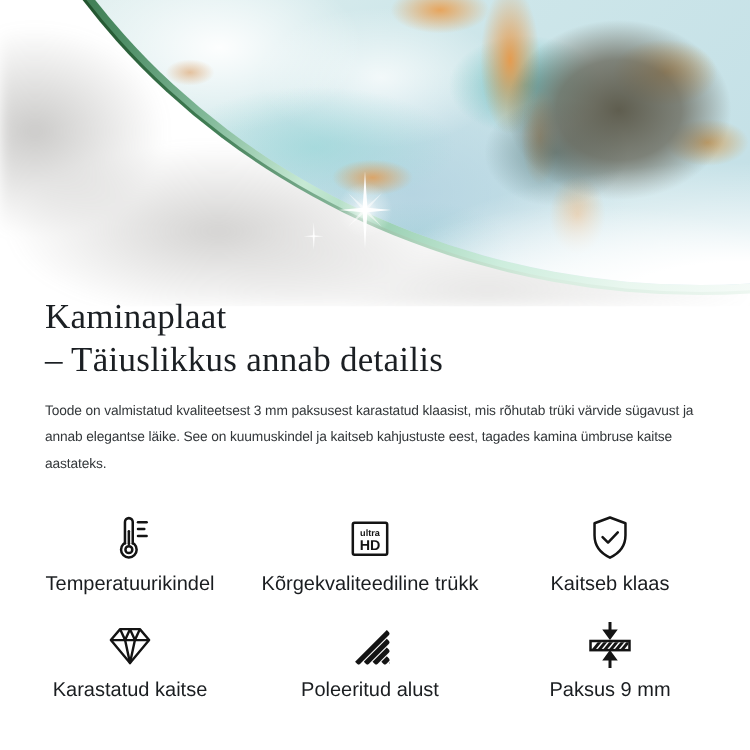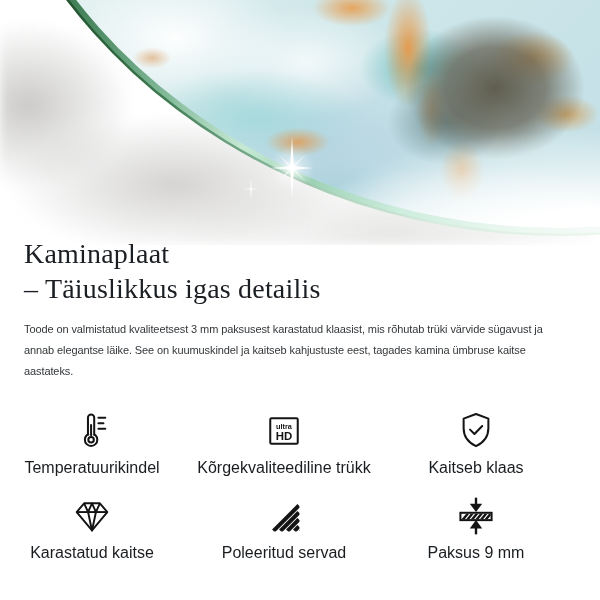--- a/index.html
+++ b/index.html
@@ -52,21 +52,21 @@
       radial-gradient(ellipse 70px 45px at 195px 175px, rgba(130,205,200,.5), rgba(130,205,200,0) 75%),
       radial-gradient(ellipse 160px 95px at 175px 38px, rgba(255,255,255,.95), rgba(255,255,255,0) 72%),
       radial-gradient(ellipse 130px 75px at 305px 62px, rgba(255,255,255,.75), rgba(255,255,255,0) 75%),
       radial-gradient(ellipse 220px 130px at 330px 155px, rgba(177,209,224,.8), rgba(177,209,224,0) 78%),
       linear-gradient(135deg,#e8f3f2 0%,#cfe7ea 40%,#c2dfe6 100%);
   }
   .sparkle{position:absolute;pointer-events:none;}
   .sparkle.main{left:258px;top:134px;}
   .sparkle.small{left:240px;top:178px;}
   
-  .content{position:relative;margin-top:-9px;padding:0 24px;}
+  .content{position:relative;margin-top:-9px;padding:0 36px;}
   h1{
     margin:0;font-family:"Liberation Serif","DejaVu Serif",serif;font-weight:400;
     font-size:28px;line-height:35px;color:#1b1f23;letter-spacing:.2px;
   }
   h1 .hl{display:block;}
   .desc{
     margin:13px 0 0;max-width:543px;
     font-size:11px;line-height:21px;letter-spacing:-.1px;color:#33373a;
   }
   .features{
@@ -107,21 +107,21 @@
 
   <svg class="sparkle small" width="22" height="22" viewBox="0 0 22 22">
     <path d="M11 0 L11.8 11 L11 22 L10.2 11 Z" fill="#ffffff" opacity=".85"></path>
     <path d="M3 11 L11 10.2 L19 11 L11 11.8 Z" fill="#ffffff" opacity=".8"></path>
   </svg>
 </div>
 
 <div class="content">
   <h1>
     <span class="hl">Kaminaplaat</span>
-    <span class="hl">– Täiuslikkus igas detailis</span>
+    <span class="hl">– Täiuslikkus annab detailis</span>
   </h1>
 
   <p class="desc">Toode on valmistatud kvaliteetsest 3 mm paksusest karastatud klaasist, mis rõhutab trüki värvide sügavust ja annab elegantse läike. See on kuumuskindel ja kaitseb kahjustuste eest, tagades kamina ümbruse kaitse aastateks.</p>
 
   <div class="features">
 
     <div class="feature">
       <div class="icon-box">
         <svg width="44" height="44" viewBox="0 0 48 48">
           <g class="ico" stroke-linecap="round">
@@ -185,21 +185,21 @@
           </defs>
           <g clip-path="url(#triClip)" stroke="#141414" stroke-width="4.6">
             <line x1="12" y1="41" x2="41" y2="12"></line>
             <line x1="20" y1="41" x2="41" y2="20"></line>
             <line x1="28" y1="41" x2="41" y2="28"></line>
             <line x1="36" y1="41" x2="41" y2="36"></line>
             <line x1="43" y1="42" x2="46" y2="39"></line>
           </g>
         </svg>
       </div>
-      <div class="flabel">Poleeritud servad</div>
+      <div class="flabel">Poleeritud alust</div>
     </div>
 
     <div class="feature">
       <div class="icon-box">
         <svg width="44" height="44" viewBox="0 0 48 48">
           <defs>
             <clipPath id="barClip">
                 <rect x="8" y="21.5" width="32" height="6"></rect>
               </clipPath>
           </defs>

